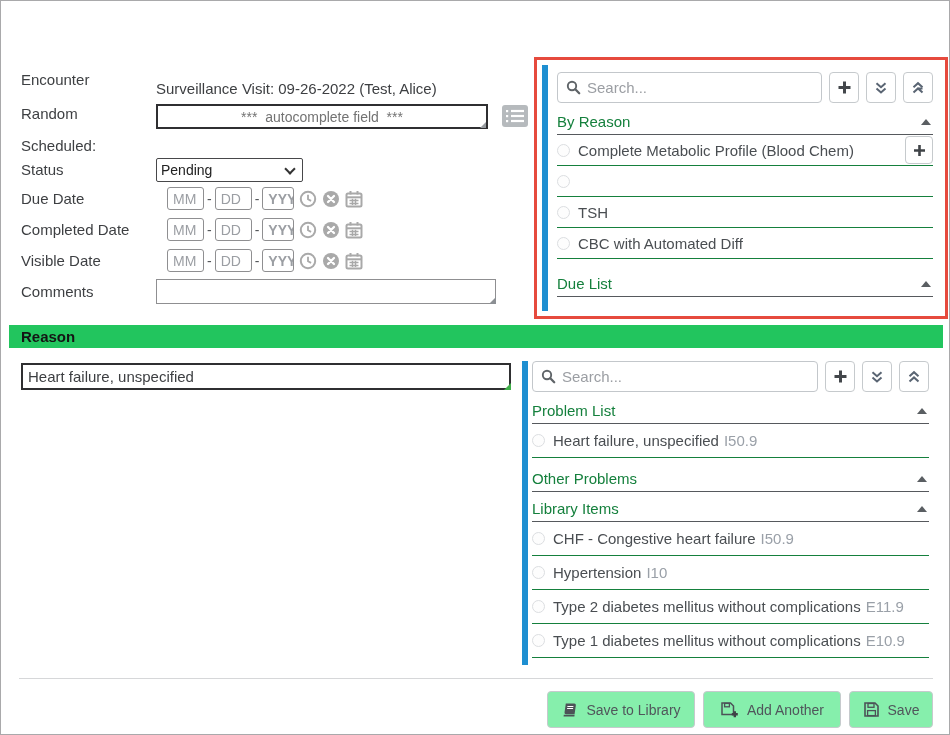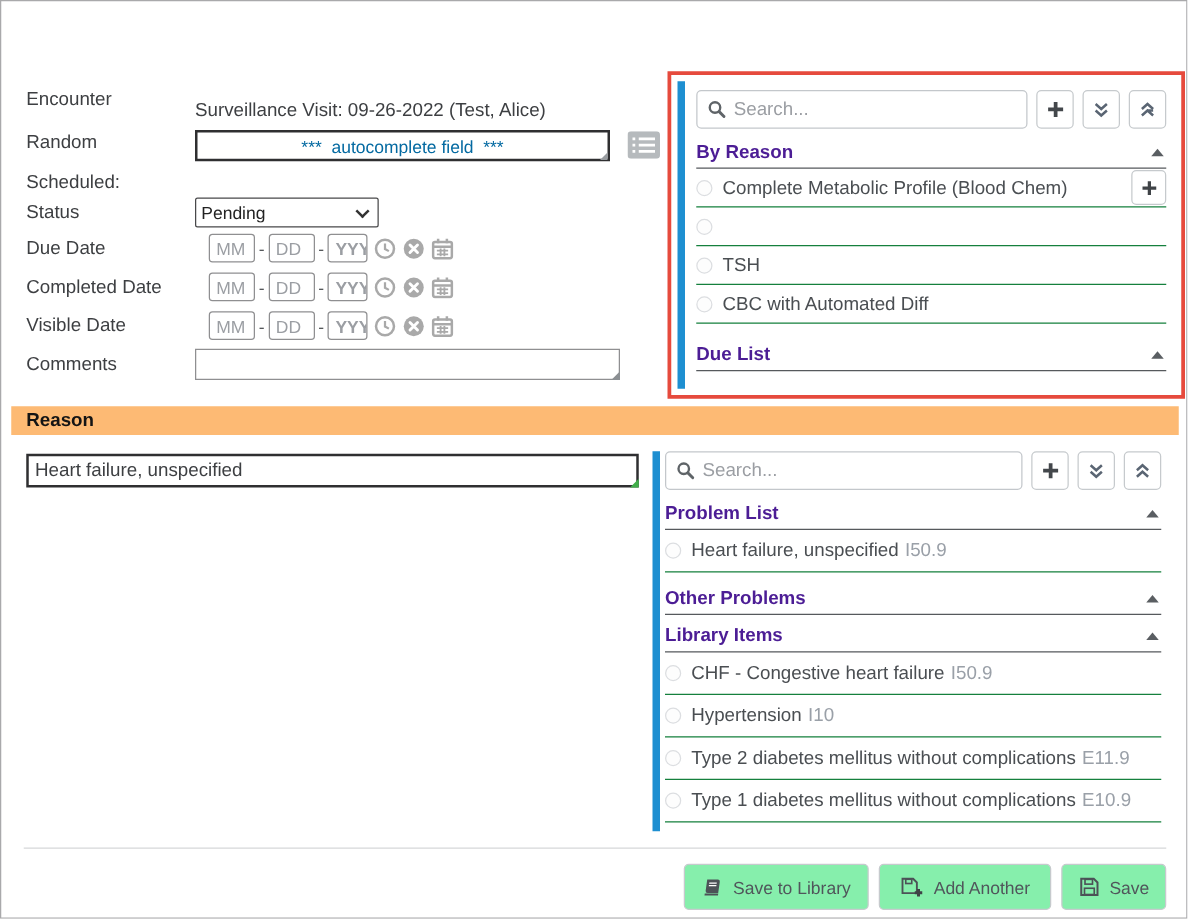--- a/index.html
+++ b/index.html
@@ -8,58 +8,58 @@
   .dialog { position:relative; width:950px; height:735px; background:#fff; border:1px solid #a9a9ab; overflow:hidden; }
 
   
   .hdr { position:absolute; left:0; top:0; width:100%; height:45px; background:#f2f2f3; border-bottom:1px solid #c6c6c8; }
   .hdr-title { position:absolute; left:18px; top:12px; font-size:17px; font-weight:bold; color:#2d2e33; }
   .hdr-close { position:absolute; right:0; top:0; width:45px; height:44px; border-left:1px solid #d9d9db; display:flex; align-items:center; justify-content:center; cursor:pointer; background:transparent; }
 
   
   .lbl { position:absolute; left:20px; font-size:15px; color:#3d3f42; white-space:nowrap; }
   .static-val { position:absolute; left:155px; font-size:15px; color:#3d3f42; }
-  .order-input { position:absolute; left:155px; top:103px; width:332px; height:25px; border:2px solid #2f2f31; font-size:14px; text-align:center; color:#0369a1; font-family:"Liberation Sans",sans-serif; padding:0 4px; }
+  .order-input { position:absolute; left:155px; top:103px; width:332px; height:25px; border:2px solid #2f2f31; font-size:14px; text-align:center; color:#737373; font-family:"Liberation Sans",sans-serif; padding:0 4px; }
   .order-grip { position:absolute; left:479px; top:121px; width:0; height:0; border-style:solid; border-width:0 0 6px 6px; border-color:transparent transparent #989ca0 transparent; pointer-events:none; }
   .list-btn { position:absolute; left:500px; top:104px; width:27px; height:23px; border:none; background:transparent; padding:0; cursor:pointer; }
   .sel-wrap { position:absolute; left:155px; top:157px; width:147px; height:24px; }
   .sel-wrap select { width:100%; height:100%; border:1.5px solid #48484a; border-radius:2px; background:#fff; font-size:14px; font-family:"Liberation Sans",sans-serif; color:#222; padding:0 20px 0 4px; appearance:none; -webkit-appearance:none; }
   .sel-chev { position:absolute; right:9px; top:7px; width:8px; height:8px; border-left:2px solid #333; border-bottom:2px solid #333; transform:rotate(-45deg); pointer-events:none; }
   .daterow { position:absolute; left:155px; display:flex; align-items:center; gap:2px;padding-left:11px; }
   .daterow input { height:23px; border:1px solid #8f8f91; border-radius:3px; font-size:14px; font-family:"Liberation Sans",sans-serif; padding:0 0 0 5px; color:#333; }
   .daterow input::placeholder, .searchbox input::placeholder { color:#9b9ea3; opacity:1; }
   .dr-mm { width:37px; } .dr-dd { width:37px; } .dr-yy { width:32px;font-weight:bold; }
   .dr-sep { color:#55585b; font-size:14px; margin:0 1px; }
   .dr-icon { background:none; border:none; padding:0; margin-left:3px; display:flex; align-items:center; cursor:pointer; }
   .comments { position:absolute; left:155px; top:278px; width:340px; height:25px; border:1px solid #8f8f91; resize:none; font-family:"Liberation Sans",sans-serif; font-size:14px; padding:2px 4px; }
   .comments-grip { position:absolute; left:488px; top:296px; width:0; height:0; border-style:solid; border-width:0 0 7px 7px; border-color:transparent transparent #8b8f93 transparent; pointer-events:none; }
 
   
-  .reason-bar { position:absolute; left:8px; top:324px; width:934px; height:23px; background:#fdba74; }
+  .reason-bar { position:absolute; left:8px; top:324px; width:934px; height:23px; background:#22c55e; }
   .reason-bar span { display:block; padding-left:12px; line-height:23px; font-weight:bold; font-size:15px; color:#141414; }
   .reason-input { position:absolute; left:20px; top:362px; width:490px; height:27px; border:2px solid #2f2f31; resize:none; font-family:"Liberation Sans",sans-serif; font-size:15px; color:#3d3f42; padding:3px 5px; overflow:hidden; }
   .reason-grip { position:absolute; left:503px; top:382px; width:0; height:0; border-style:solid; border-width:0 0 7px 7px; border-color:transparent transparent #3fae49 transparent; pointer-events:none; }
 
   
   .hlbox { position:absolute; left:533px; top:56px; width:414px; height:262px; border:3px solid #e64a3d; background:#fff; }
   .accent { position:absolute; background:#1e8fd1; width:6px; }
   .accent-top { left:5px; top:5px; height:246px; }
   .panel-top-content { position:absolute; left:20px; top:8px; width:376px; }
   .panel-bot { position:absolute; left:521px; top:356px; width:411px; height:312px; }
   .accent-bot { left:0; top:4px; height:304px; }
   .panel-bot-content { position:absolute; left:10px; top:0; width:397px; }
 
   .searchrow { display:flex; align-items:center; gap:7px; margin:4px 0 6px 0; }
   .searchbox { flex:1; height:31px; border:1px solid #c3c7cb; border-radius:4px; display:flex; align-items:center; padding:0 8px; background:#fff; }
   .searchbox svg { flex:none; margin-right:6px; }
   .searchbox input { flex:1; border:none; outline:none; font-size:15px; font-family:"Liberation Sans",sans-serif; color:#3d3f42; min-width:0; background:transparent; }
   .sq-btn { flex:none; width:30px; height:31px; border:1px solid #c6cacd; border-radius:4px; background:#fff; display:flex; align-items:center; justify-content:center; cursor:pointer; }
 
   .sect-hdr { display:flex; align-items:center; justify-content:space-between; height:26px; border-bottom:1px solid #56595d; cursor:pointer; }
-  .sect-hdr .sect-title { font-size:15px; font-weight:bold; color:#4c1d95; }
+  .sect-hdr .sect-title { font-size:15px; font-weight:normal; color:#15803d; }
   .tri-up { width:0; height:0; border-left:5px solid transparent; border-right:5px solid transparent; border-bottom:6px solid #5a5e62; margin-right:2px; }
   .mt8 { margin-top:8px; } .mt12 { margin-top:12px; } .mt4 { margin-top:4px; }
 
   .item-row { display:flex; align-items:center; gap:8px; height:31px; border-bottom:1px solid #15803d; cursor:pointer; }
   .item-row.tall { height:34px; }
   .radio { flex:none; width:13px; height:13px; border:1px solid #dcdee1; border-radius:50%; background:#fdfdfd; }
   .item-label { font-size:15px; color:#4a4e52; white-space:nowrap; }
   .item-code { font-size:15px; color:#9aa0a8; margin-left:-3px; white-space:nowrap; }
   .row-add { margin-left:auto; width:28px; height:28px; border:1px solid #c6cacd; border-radius:4px; background:#fff; display:flex; align-items:center; justify-content:center; cursor:pointer; }
 

